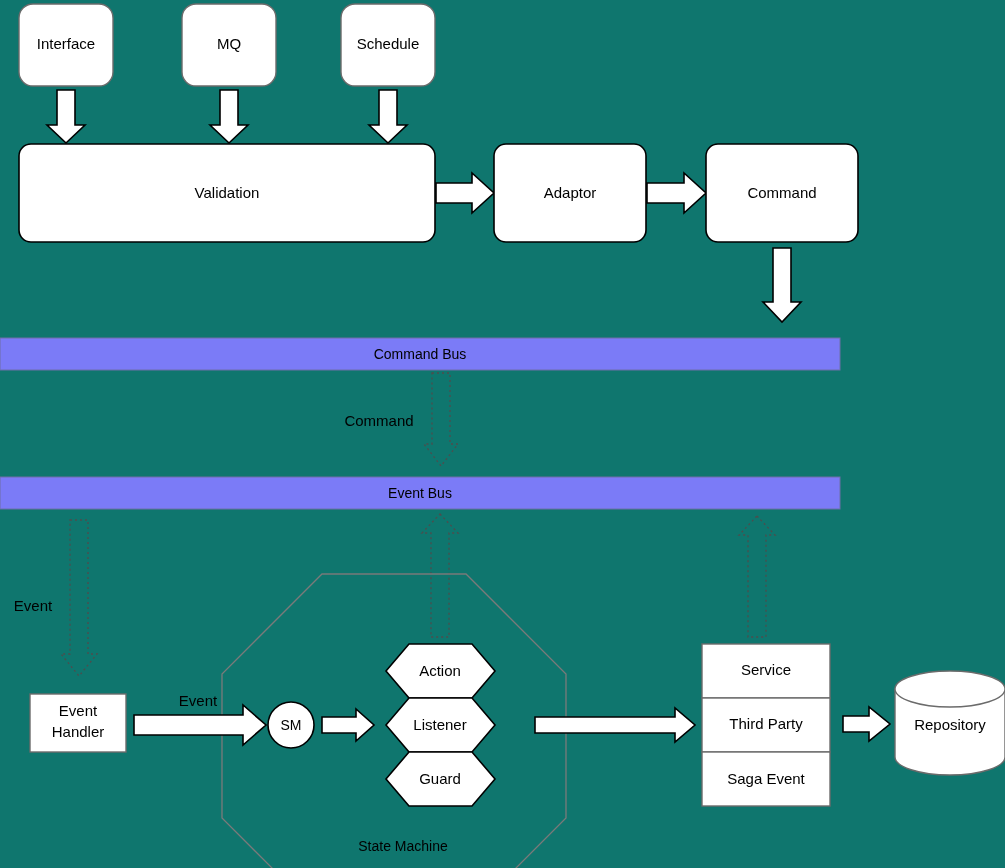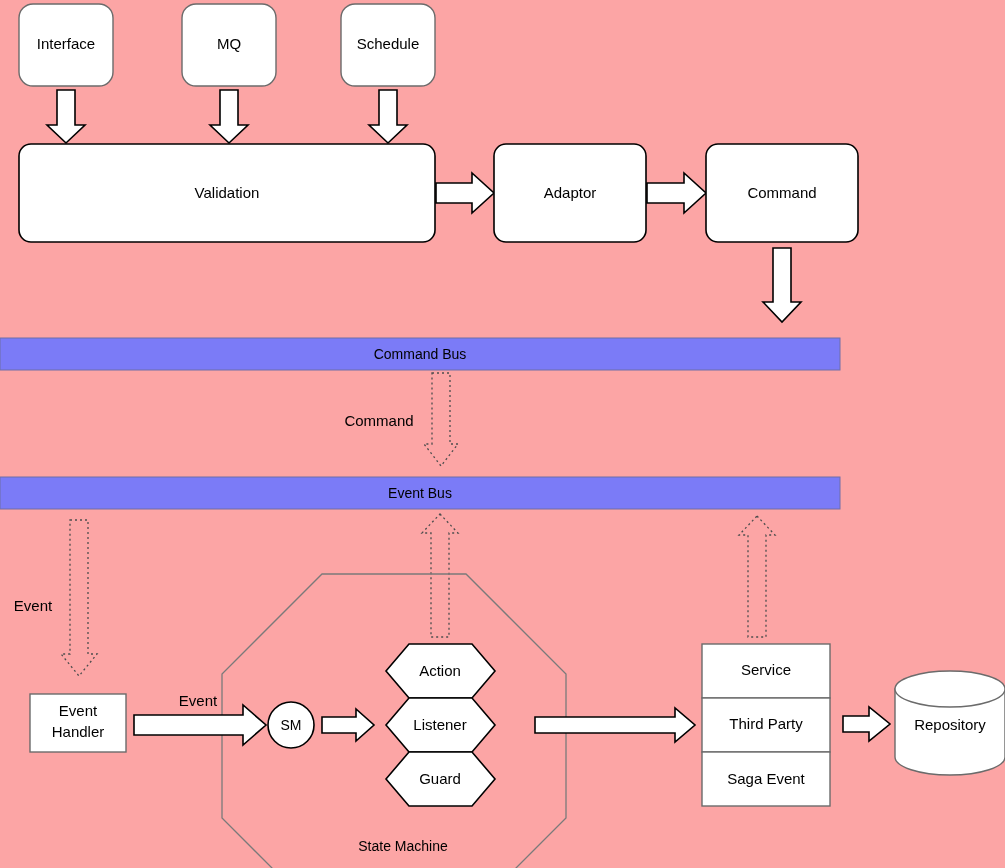--- a/index.html
+++ b/index.html
@@ -7,21 +7,21 @@
     padding: 0;
     background: #ffffff;
   }
   body {
     font-family: "Liberation Sans", sans-serif;
   }
   #canvas-wrap {
     position: relative;
     width: 1005px;
     height: 868px;
-    background: #fca5a5;
+    background: #0f766e;
     overflow: hidden;
   }
   svg#diagram {
     position: absolute;
     top: 0;
     left: 0;
     width: 1005px;
     height: 868px;
   }
   .stroke-dark {

